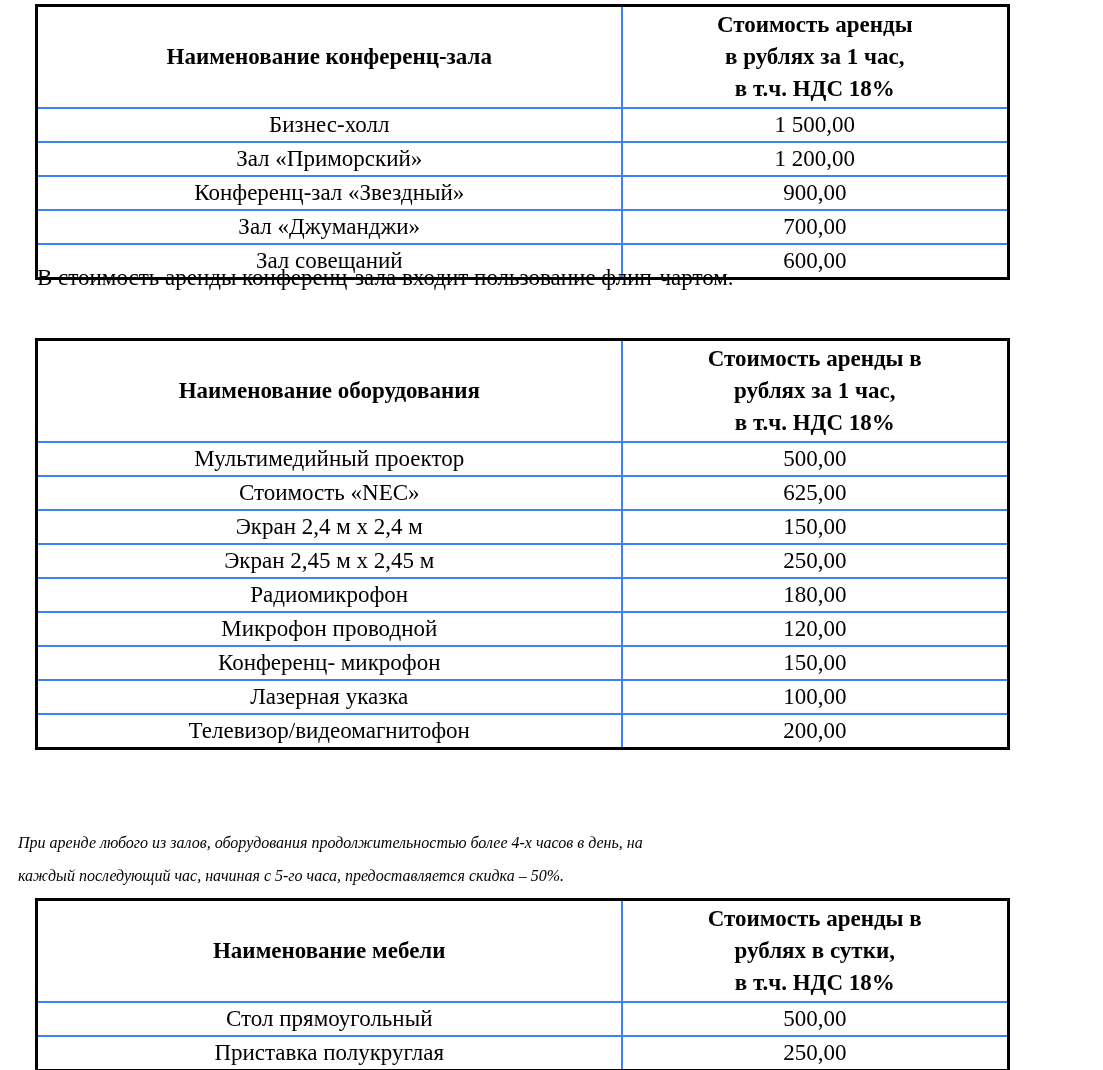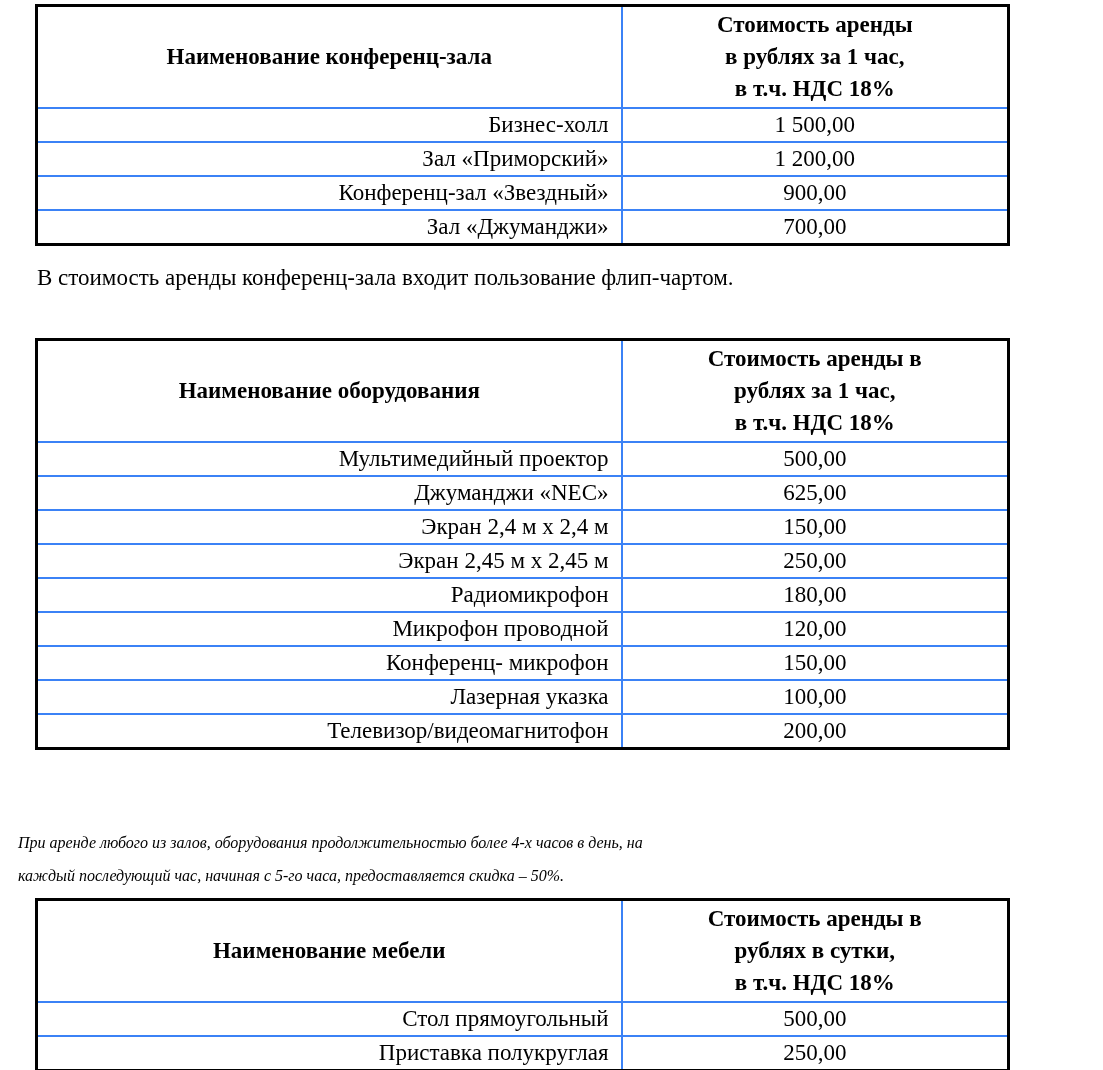--- a/index.html
+++ b/index.html
@@ -49,21 +49,21 @@
     line-height: 32px;
     height: 96px;
     padding: 2px 8px;
   }
   .price-table td {
     height: 27px;
     line-height: 28px;
     padding: 2px 12px;
     vertical-align: middle;
   }
-  td.cell-name  { text-align: right;  }
+  td.cell-name  { text-align: center;  }
   td.cell-price { text-align: center; }
 
   p.flipchart-note {
     position: absolute;
     left: 37px;
     top: 264px;
     margin: 0;
     font-size: 23px;
     line-height: 28px;
     white-space: nowrap;
@@ -110,20 +110,24 @@
         <td class="cell-price">1 200,00</td>
       </tr>
       <tr>
         <td class="cell-name">Конференц-зал «Звездный»</td>
         <td class="cell-price">900,00</td>
       </tr>
       <tr>
         <td class="cell-name">Зал «Джуманджи»</td>
         <td class="cell-price">700,00</td>
       </tr>
+      <tr>
+        <td class="cell-name">Зал совещаний</td>
+        <td class="cell-price">600,00</td>
+      </tr>
     </tbody>
   </table>
 
   <p class="flipchart-note">В стоимость аренды конференц-зала входит пользование флип-чартом.</p>
 
   <table class="price-table t-equipment">
     <colgroup>
         <col class="c-name">
         <col class="c-price">
       </colgroup>
@@ -136,21 +140,21 @@
           <span style="display:block">в т.ч. НДС 18%</span>
         </th>
       </tr>
     </thead>
     <tbody>
       <tr>
         <td class="cell-name">Мультимедийный проектор</td>
         <td class="cell-price">500,00</td>
       </tr>
       <tr>
-        <td class="cell-name">Джуманджи «NEC»</td>
+        <td class="cell-name">Стоимость «NEC»</td>
         <td class="cell-price">625,00</td>
       </tr>
       <tr>
         <td class="cell-name">Экран 2,4 м х 2,4 м</td>
         <td class="cell-price">150,00</td>
       </tr>
       <tr>
         <td class="cell-name">Экран 2,45 м х 2,45 м</td>
         <td class="cell-price">250,00</td>
       </tr>

